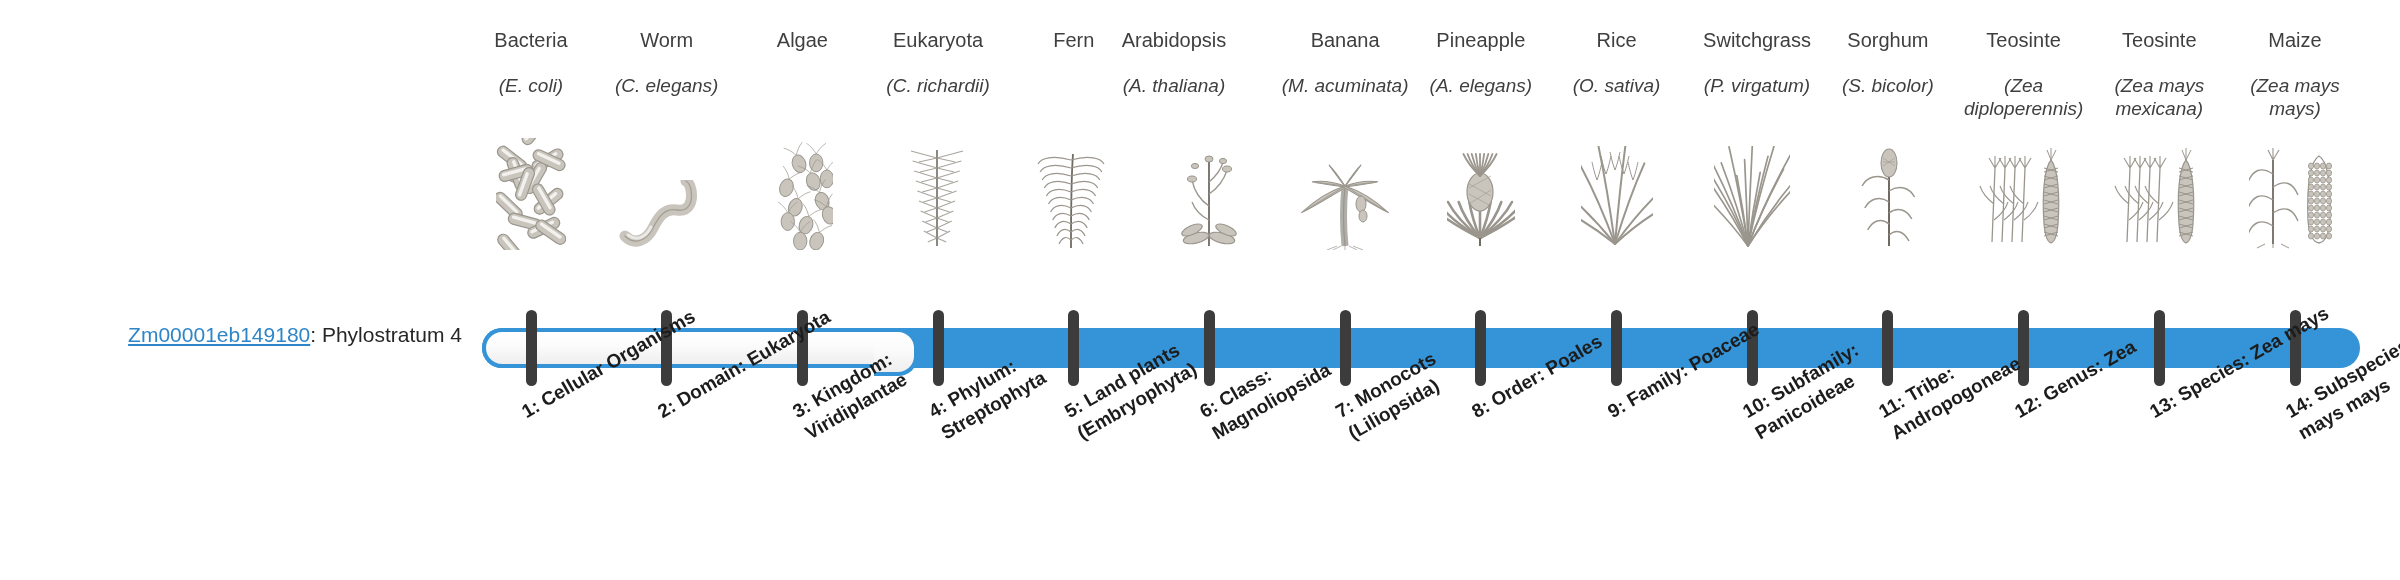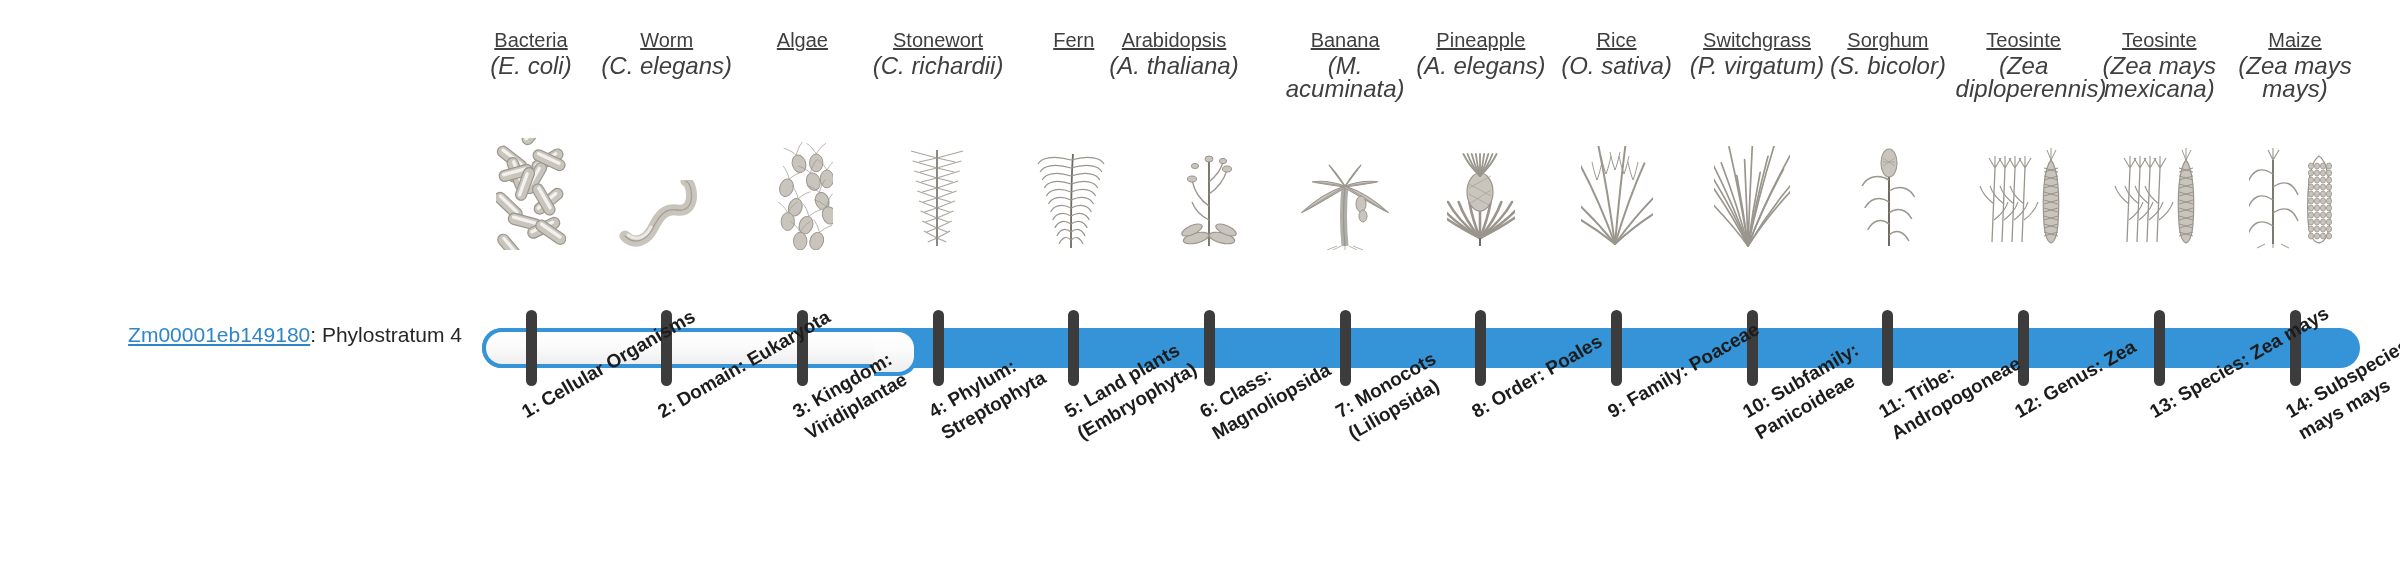--- a/index.html
+++ b/index.html
@@ -42,28 +42,27 @@
     margin-left:-68px;
     text-align:center;
   }
   .common {
     font-size:20px;
     line-height:24px;
     color:#3f3f3f;
     height:26px;
     overflow:visible;
     white-space:nowrap;
-    text-decoration:underline;
   }
   .sci {
-    font-size:24px;
+    font-size:19px;
     line-height:23px;
     font-style:italic;
     color:#3f3f3f;
-    margin-top:0;
+    margin-top:20px;
     min-height:48px;
   }
 
   
   .art {
     position:absolute;
     top:160px;
     width:136px;
     margin-left:-68px;
     height:90px;
@@ -285,21 +284,21 @@
           <path d="M8 0 C12 -7 16 -10 19 -12" fill="none" stroke="#9a968d" stroke-width="1" opacity=".75"></path>
         </g>
           <g transform="translate(40,90) rotate(18)">
           <ellipse cx="8" cy="10" rx="7.5" ry="10" fill="#c9c5bd" stroke="#9a968d" stroke-width="1.1"></ellipse>
           <path d="M8 0 C4 -7 0 -10 -3 -12" fill="none" stroke="#9a968d" stroke-width="1" opacity=".75"></path>
           <path d="M8 0 C12 -7 16 -10 19 -12" fill="none" stroke="#9a968d" stroke-width="1" opacity=".75"></path>
         </g>
         </svg>
       </div>
       <div class="col" style="left: 938.077px;">
-        <div class="common">Stonewort</div>
+        <div class="common">Eukaryota</div>
         <div class="sci">(C. richardii)</div>
       </div>
       <div class="art" style="left: 938.077px;">
         <svg width="62" height="104" viewBox="0 0 62 104">
         <path d="M30 100 L30 4" stroke="#6f6b63" stroke-width="1.6" fill="none"></path>
           <g stroke="#9a968d" stroke-width="1.1" fill="none" opacity=".85">
           <path d="M30 12 L4 5"></path>
             <path d="M30 12 L56 5"></path>
           <path d="M30 12 L11.8 16"></path>
             <path d="M30 12 L48.2 16"></path>

